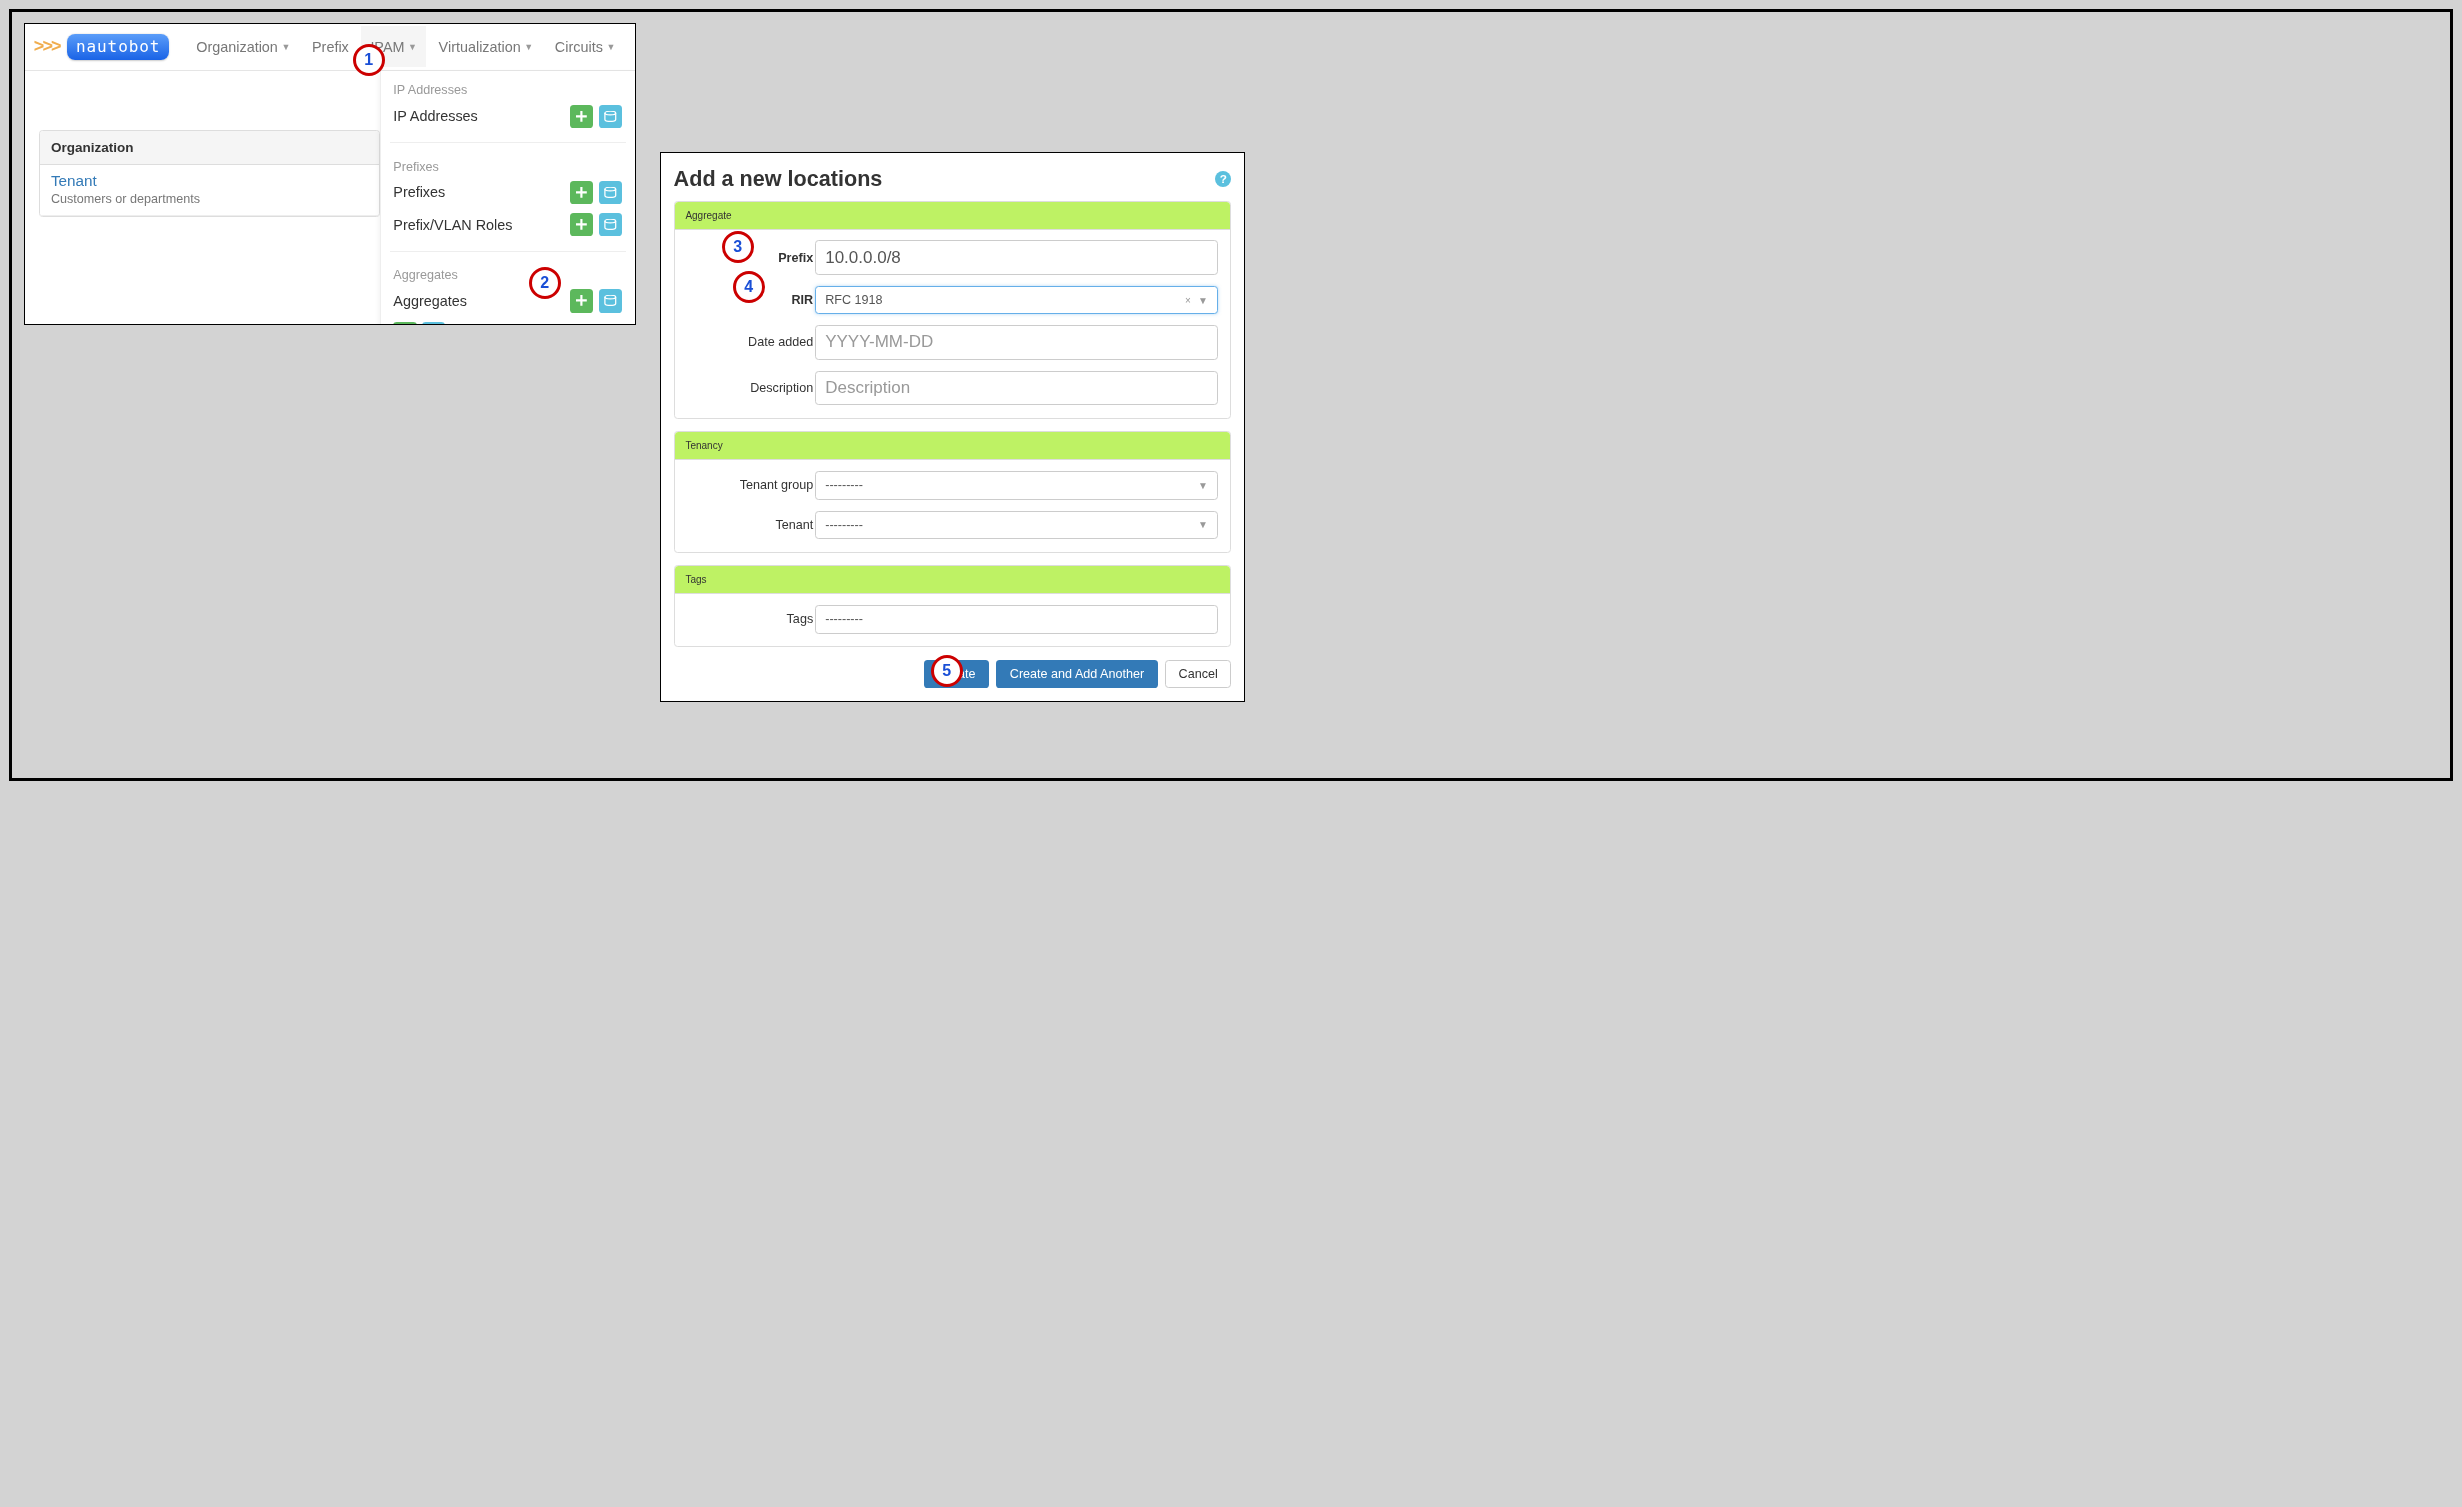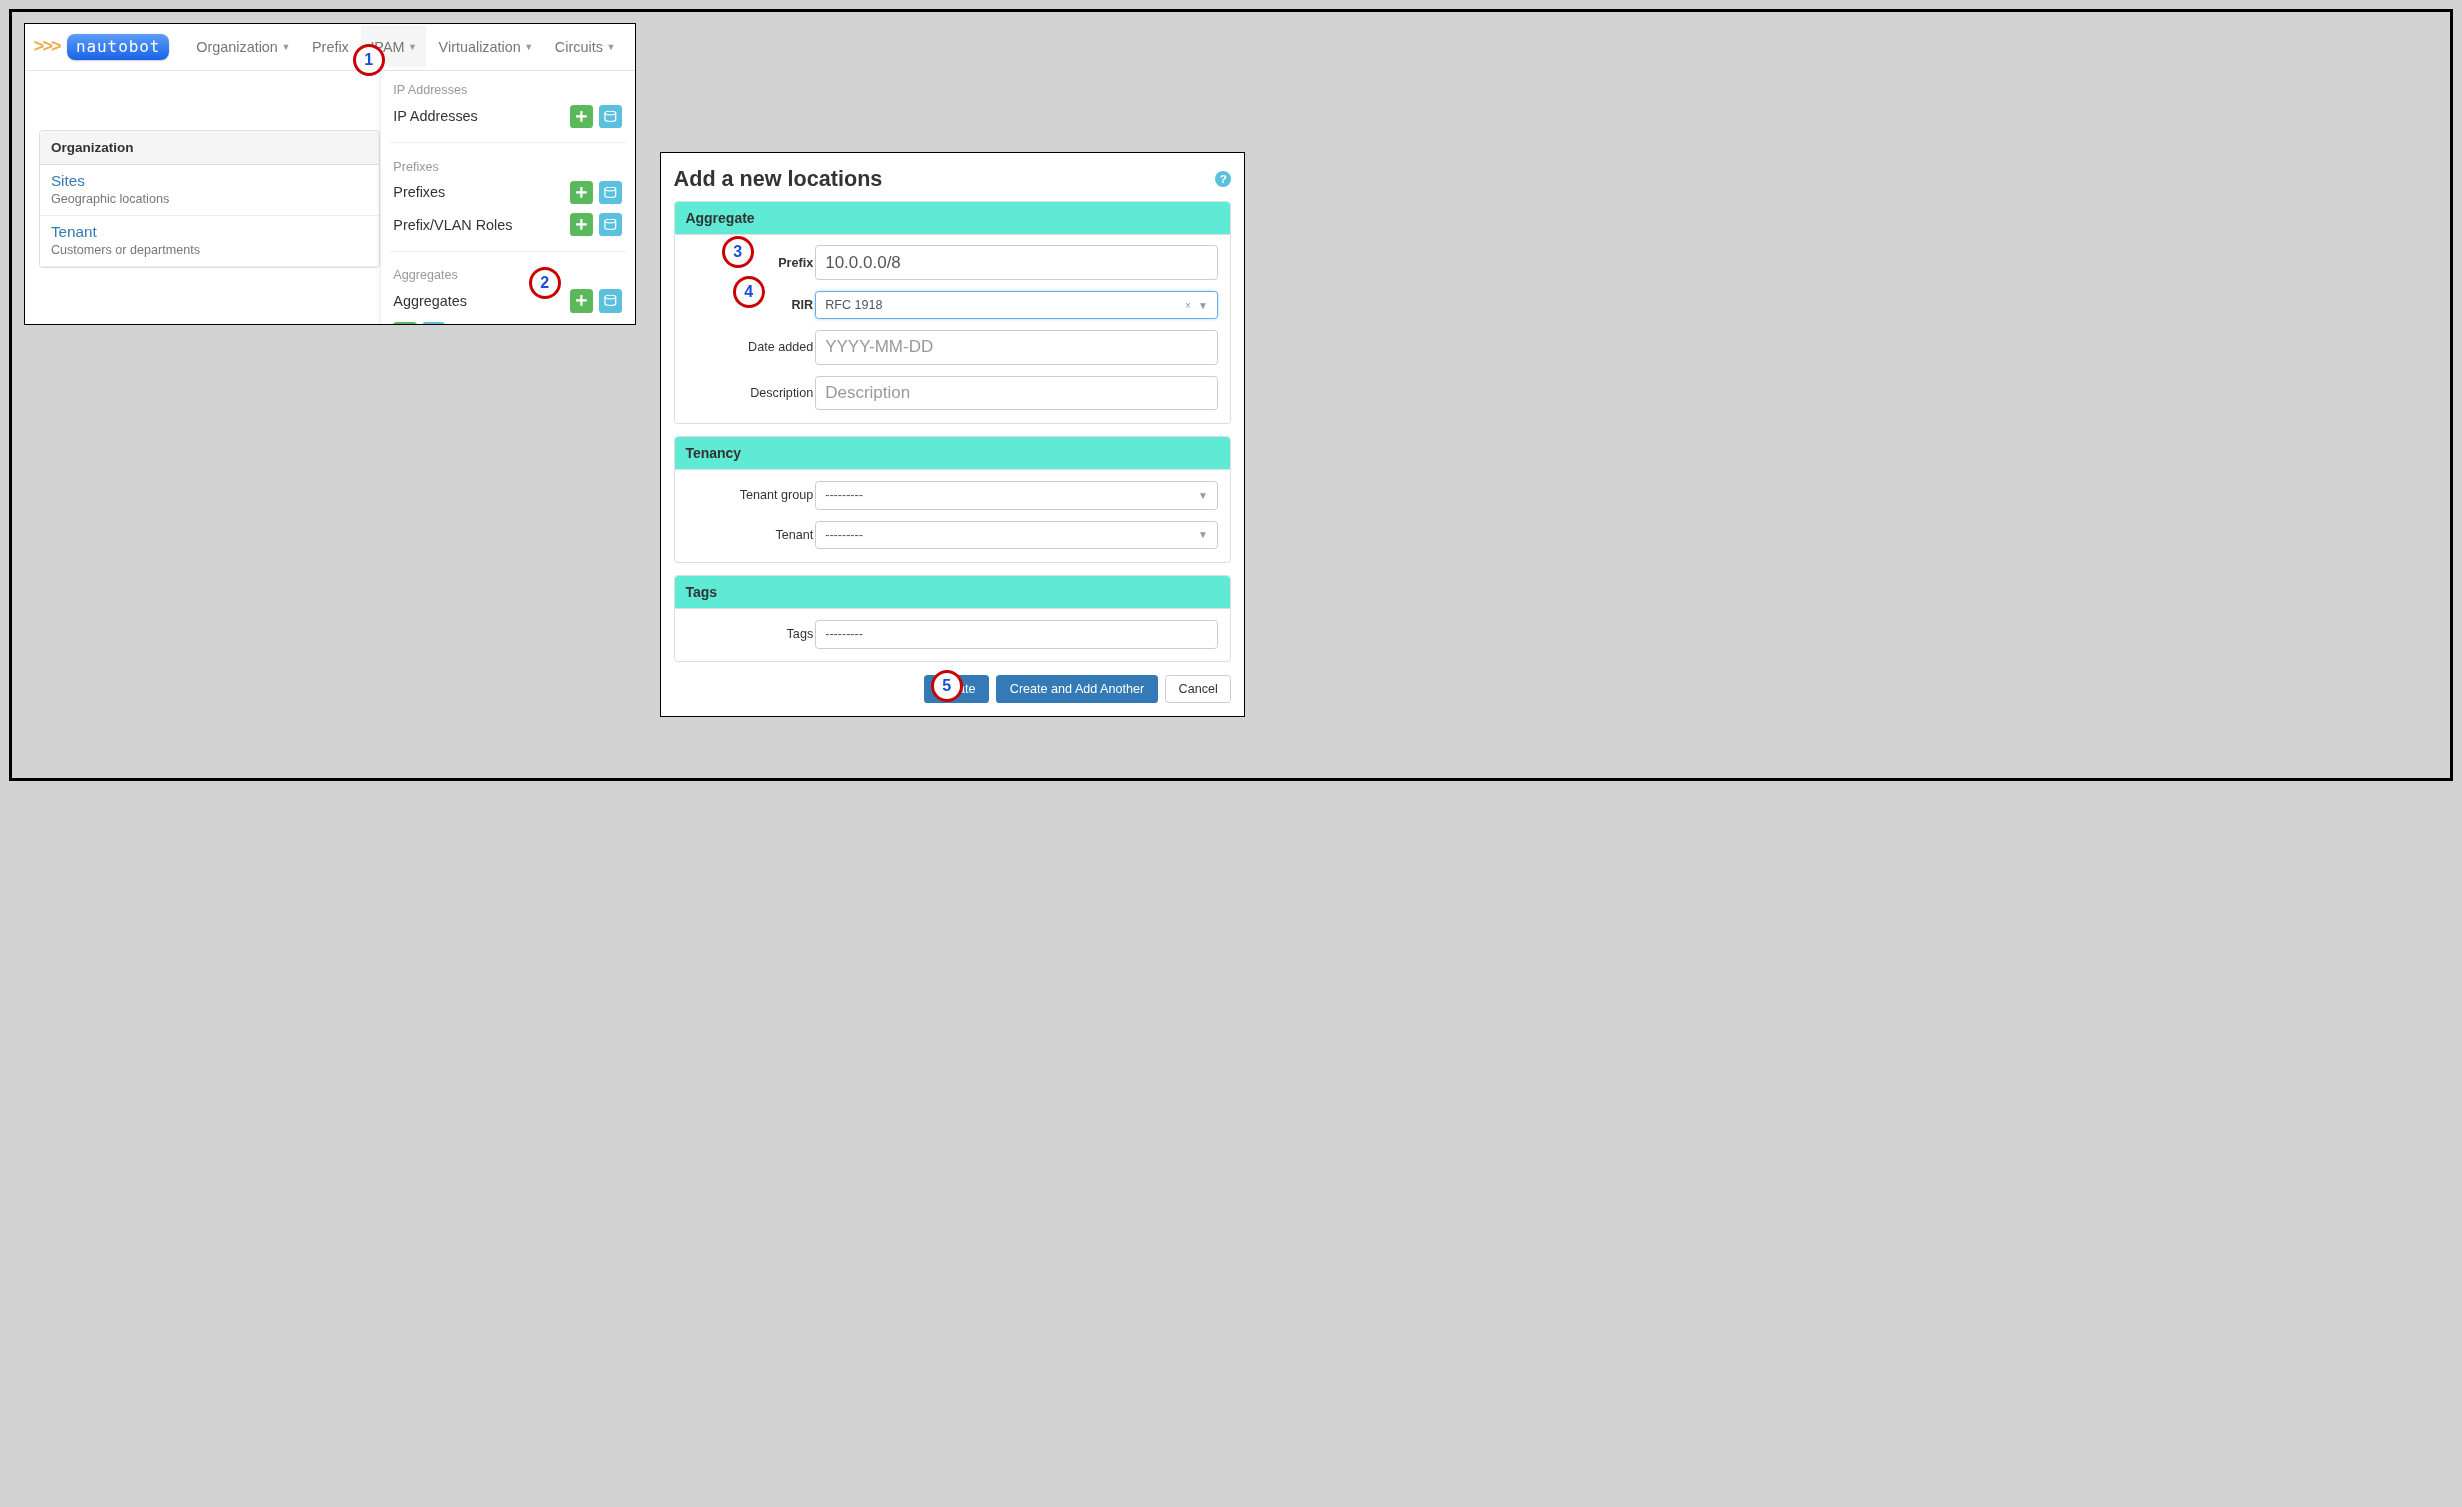--- a/index.html
+++ b/index.html
@@ -78,21 +78,21 @@
 .hr { border:none; border-top:0.9px solid #eee; margin:3.6px 9px; }
 .callout {
   position:absolute; width:32px; height:32px; border:3.6px solid #c00; border-radius:50%;
   display:flex; align-items:center; justify-content:center; background:#fff;
   font-weight:700; color:#1a4fd6; font-size:16px; z-index:10;
 }
 .r-title { display:flex; justify-content:space-between; align-items:center; margin:3.6px 0 9px;}
 .r-title h1 { font-size:21.6px; font-weight:600; color:#333;}
 .help { width:16px;height:16px;border-radius:50%;background:#5bc0de;color:#fff;font-size:11.7px;font-weight:700;display:flex;align-items:center;justify-content:center;cursor:pointer;}
 .card { border:0.9px solid #ddd; border-radius:3.6px; margin-bottom:12.6px;}
-.card-h { background:#5eead4; border-bottom:0.9px solid #ddd; padding:8px 10.8px; font-weight:700; font-size:14px; color:#333; border-radius:3.6px 3.6px 0 0;}
+.card-h { background:#bef264; border-bottom:0.9px solid #ddd; padding:8px 10.8px; font-weight:400; font-size:10px; color:#333; border-radius:3.6px 3.6px 0 0;}
 .card-b { padding:10.8px 12.6px 12.6px;}
 .frow { display:flex; align-items:center; margin-bottom:10.8px; gap:2px;}
 .frow:last-child{margin-bottom:0;}
 .flabel { width:126px; text-align:right; font-size:12.6px; color:#333;}
 .flabel.bold { font-weight:700;}
 .fctrl { flex:1;}
 .input {
   width:100%; border:0.9px solid #ccc; border-radius:3.6px; padding:6.3px 9px; font-size:17px; color:#555;
 }
 .input::placeholder{color:#999;}
@@ -138,24 +138,20 @@
         <span>Circuits</span>
         <span class="caret">▼</span>
       </div>
     </div>
 
     <div class="left-body">
       <div class="org-col">
         <div class="org-panel">
           <div class="org-head">Organization</div>
           <div class="org-row">
-            <a>Sites</a>
-            <div class="sub">Geographic locations</div>
-          </div>
-          <div class="org-row">
             <a>Tenant</a>
             <div class="sub">Customers or departments</div>
           </div>
         </div>
       </div>
 
       <div class="dropdown">
         <div class="dd-section">
           <div class="dd-header">IP Addresses</div>
           <div class="dd-item">

